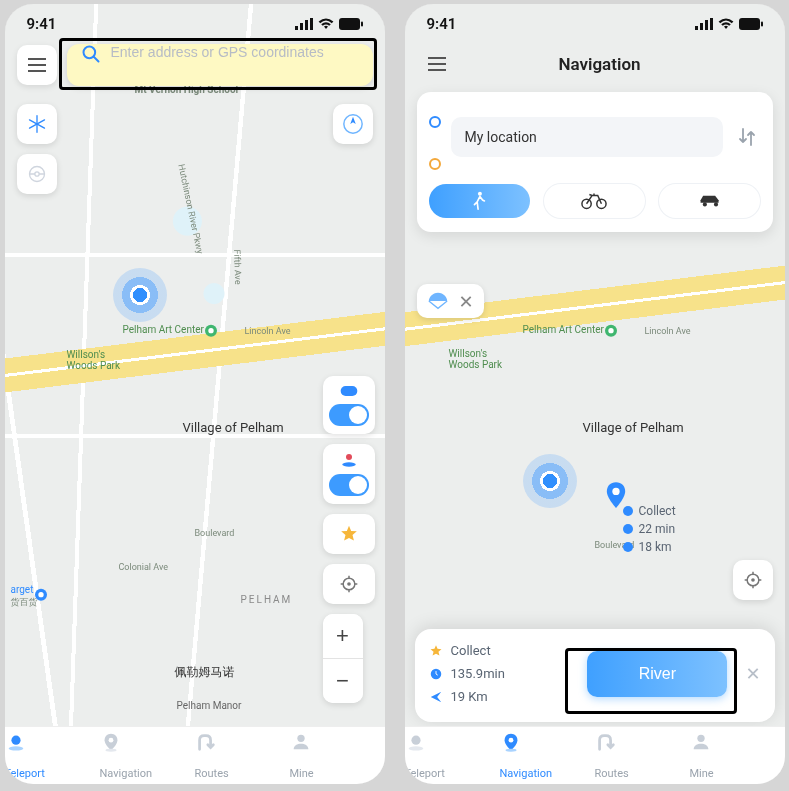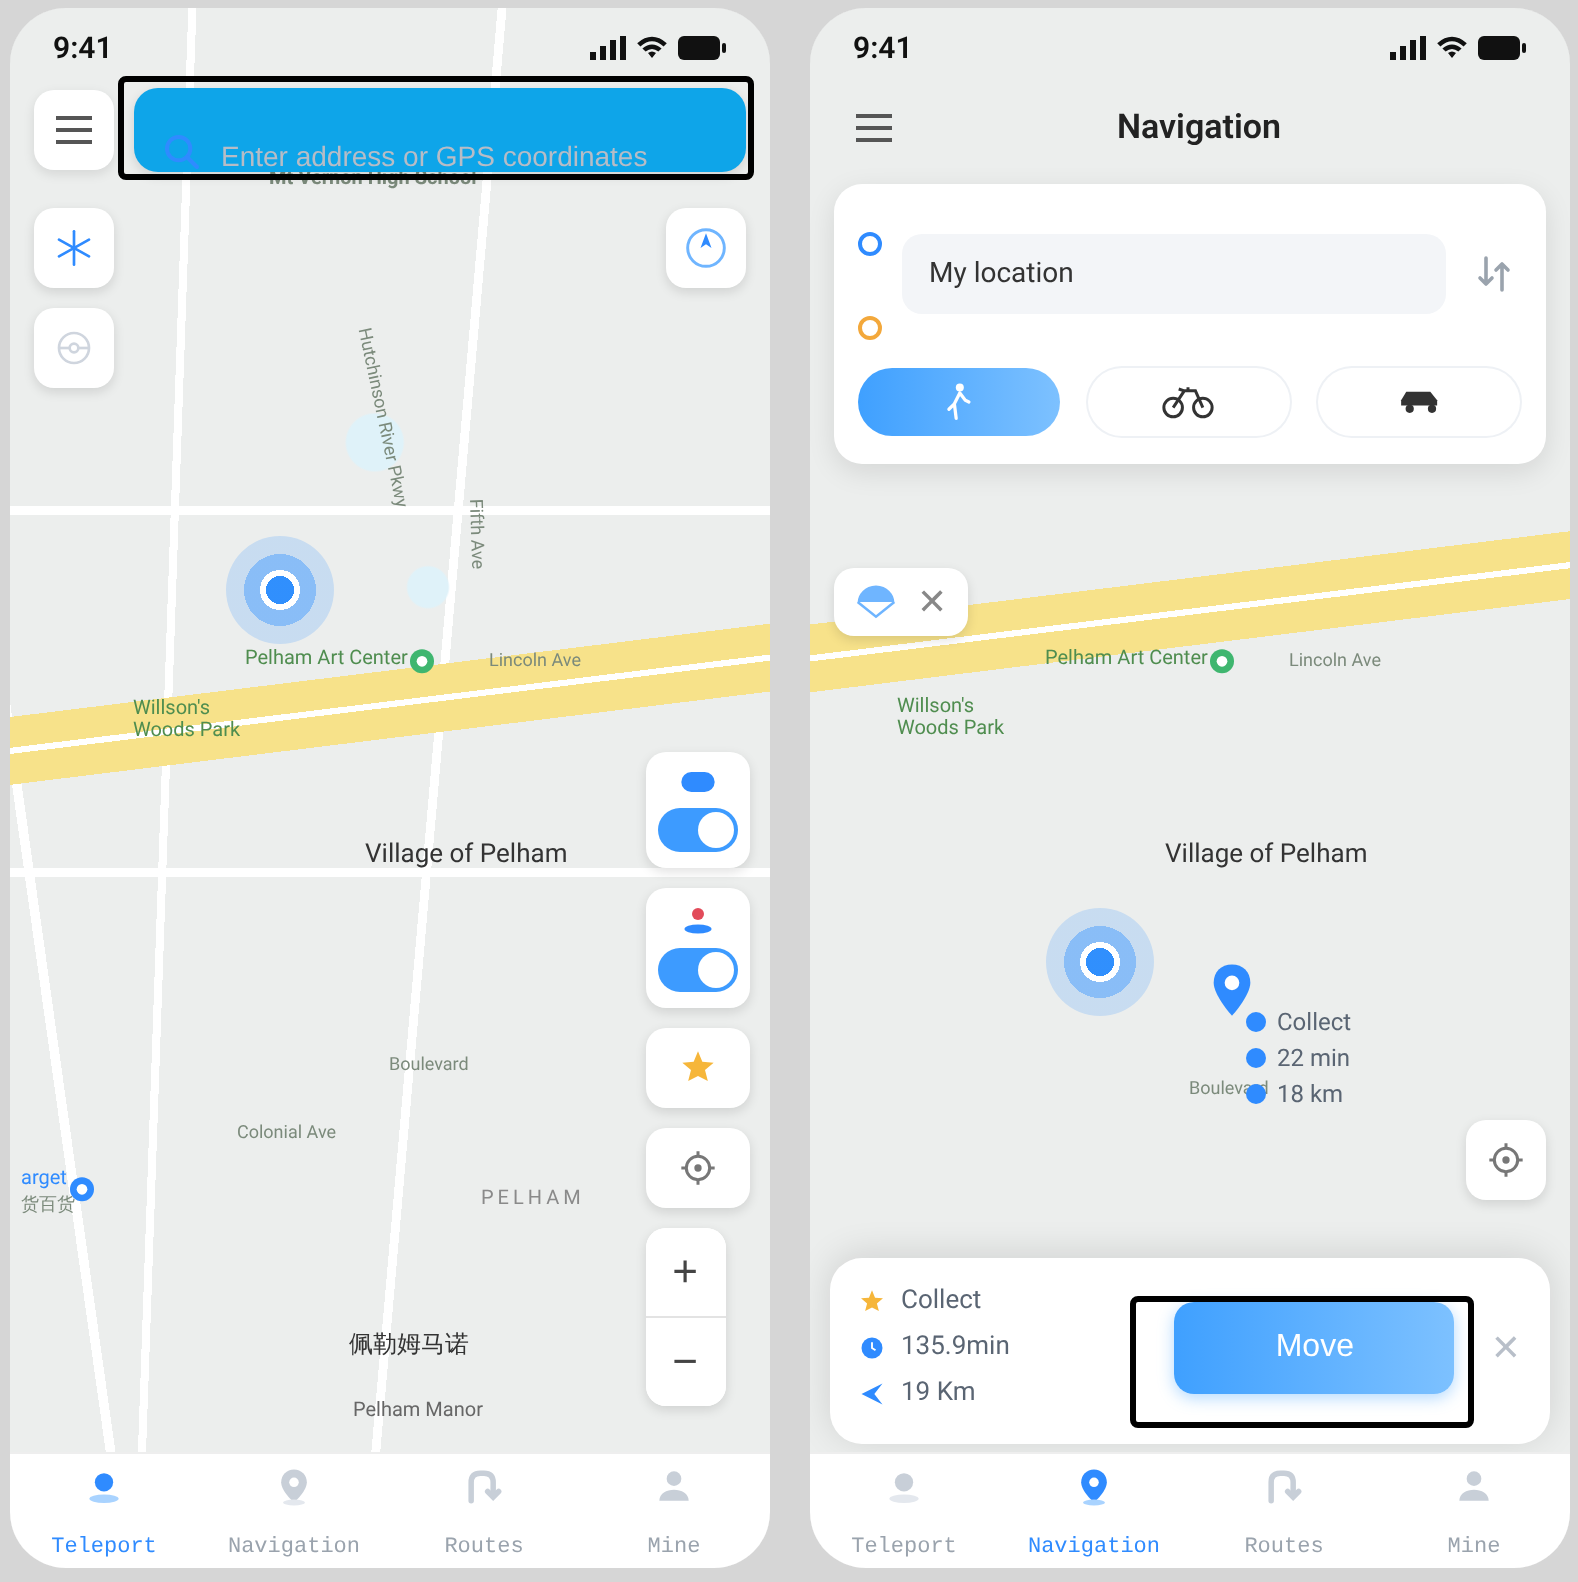--- a/index.html
+++ b/index.html
@@ -68,24 +68,24 @@
   .iconbtn, .chip {
     background:#fff;
     border-radius:10px;
     height:40px; width:40px;
     display:flex;align-items:center;justify-content:center;
     box-shadow:0 2px 6px rgba(0,0,0,.1);
     color:#555;
   }
   .search-wrap {
     flex:1;
-    background:#0ea5e9;
+    background:#fef9c3;
     border-radius:12px;
     height:42px;
-    display:flex;align-items:flex-end;
+    display:flex;align-items:flex-start;
     gap:10px;
     padding:0 14px;
     box-shadow:0 2px 6px rgba(0,0,0,.12);
   }
   .search-wrap input{
     border:0;outline:0;flex:1;
     font-size:14px;color:#333;background:transparent;
   }
   .search-wrap input::placeholder{ color:#b7bcc6; }
   .hl-box {
@@ -119,21 +119,21 @@
   .zoom button{background:#fff;border:0;height:44px;font-size:22px;color:#444;}
   .zoom .sep{height:1px;background:#e3e3e3;}
   
   .tabbar{
     position:absolute;left:0;right:0;bottom:0;height:58px;
     background:#fff;
     border-top:1px solid #eee;
     display:flex;
     z-index:35;
   }
-  .tab{flex:1;display:flex;flex-direction:column;align-items:center;justify-content:center;gap:14px;font-size:11px;color:#9aa3ad;font-family:Liberation Mono, monospace;}
+  .tab{flex:1;display:flex;flex-direction:column;align-items:flex-start;justify-content:center;gap:14px;font-size:11px;color:#9aa3ad;}
   .tab.active{color:#2f8bff;}
   .tab svg{width:22px;height:22px;}
   
   .nav-head{
     position:absolute;top:40px;left:12px;right:12px;
     display:flex;align-items:center;gap:10px;z-index:30;
   }
   .nav-title{flex:1;text-align:center;font-size:17px;font-weight:600;color:#222;padding-right:40px}
   .nav-card{
     position:absolute;top:88px;left:12px;right:12px;
@@ -491,21 +491,21 @@
             </svg>
             <span>135.9min</span>
           </div>
       <div class="row">
             <svg width="14" height="14" viewBox="0 0 24 24">
               <path d="M3 12l18-9-7 9 7 9z" fill="#2f8bff"></path>
             </svg>
             <span>19 Km</span>
           </div>
     </div>
-    <button class="move-btn"><span>Move</span></button>
+    <button class="move-btn"><span>River</span></button>
     <span class="sheet-close">✕</span>
   </div>
   <div class="hl-box" style="bottom:70px;right:48px;width:172px;height:66px"></div>
 
   <div class="tabbar">
     <div class="tab">
       <svg viewBox="0 0 24 24">
             <circle cx="12" cy="10" r="5" fill="#c8cfd8"></circle>
             <ellipse cx="12" cy="19" rx="8" ry="2.3" fill="#e4e8ee"></ellipse>
           </svg>

